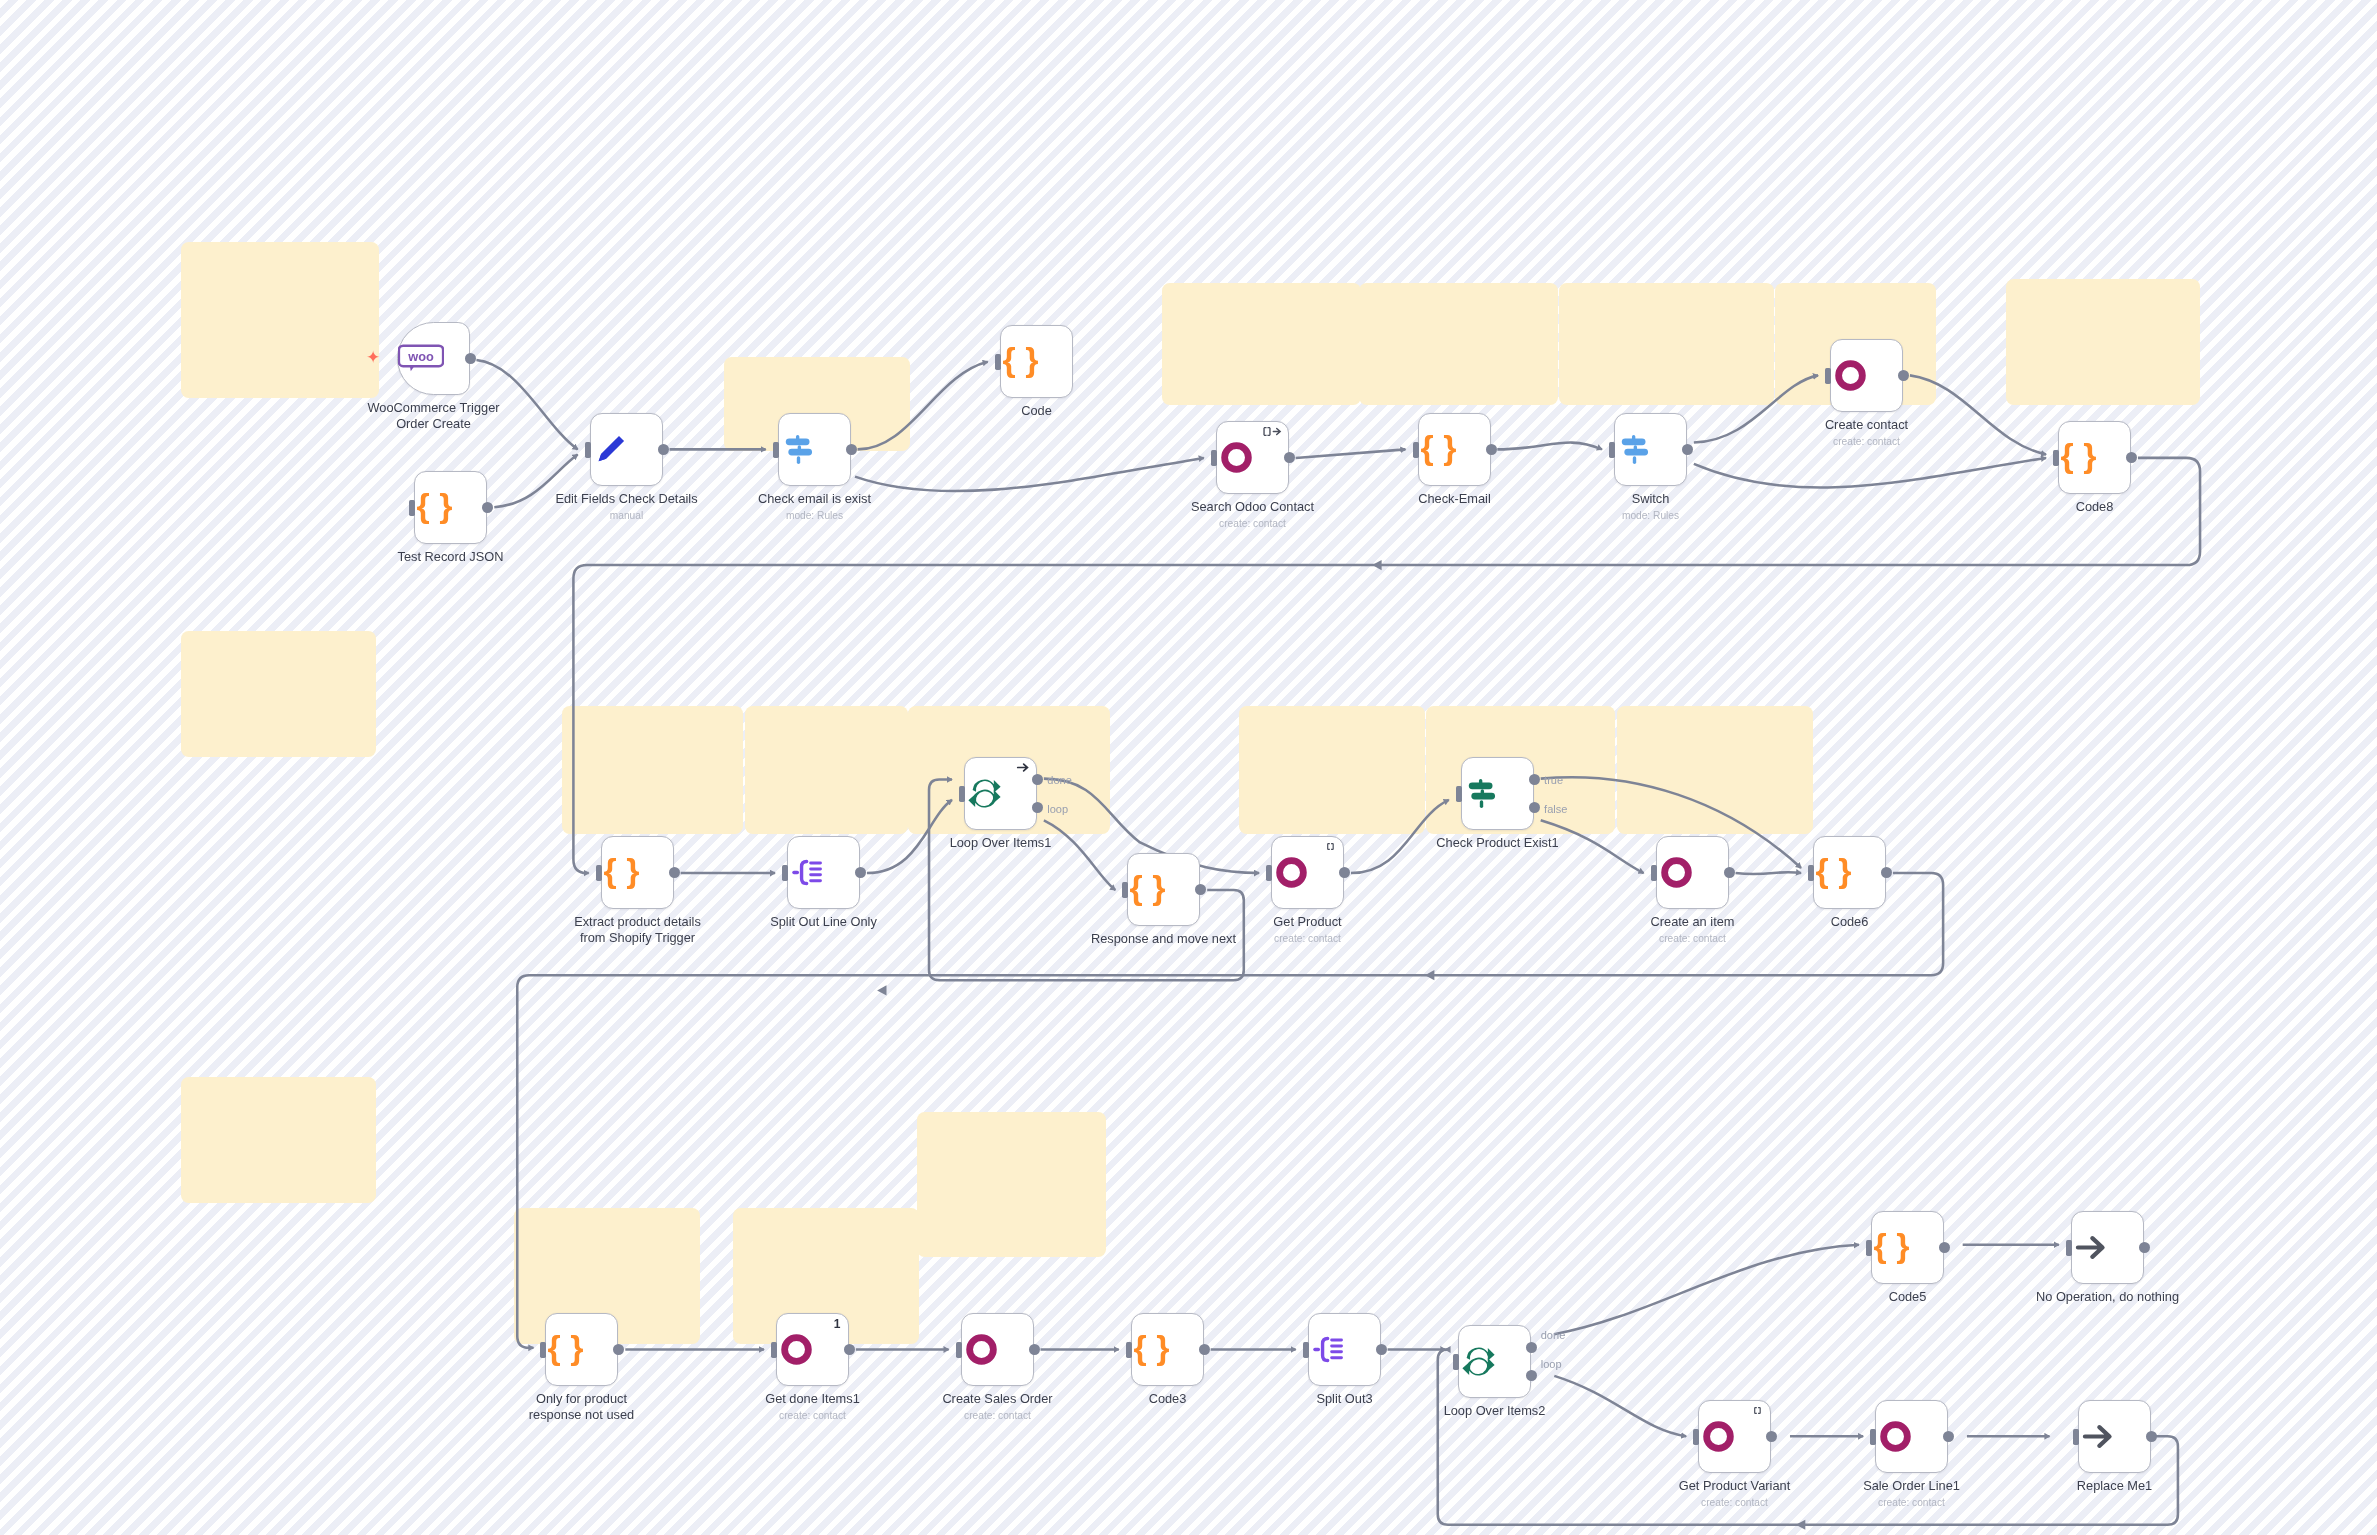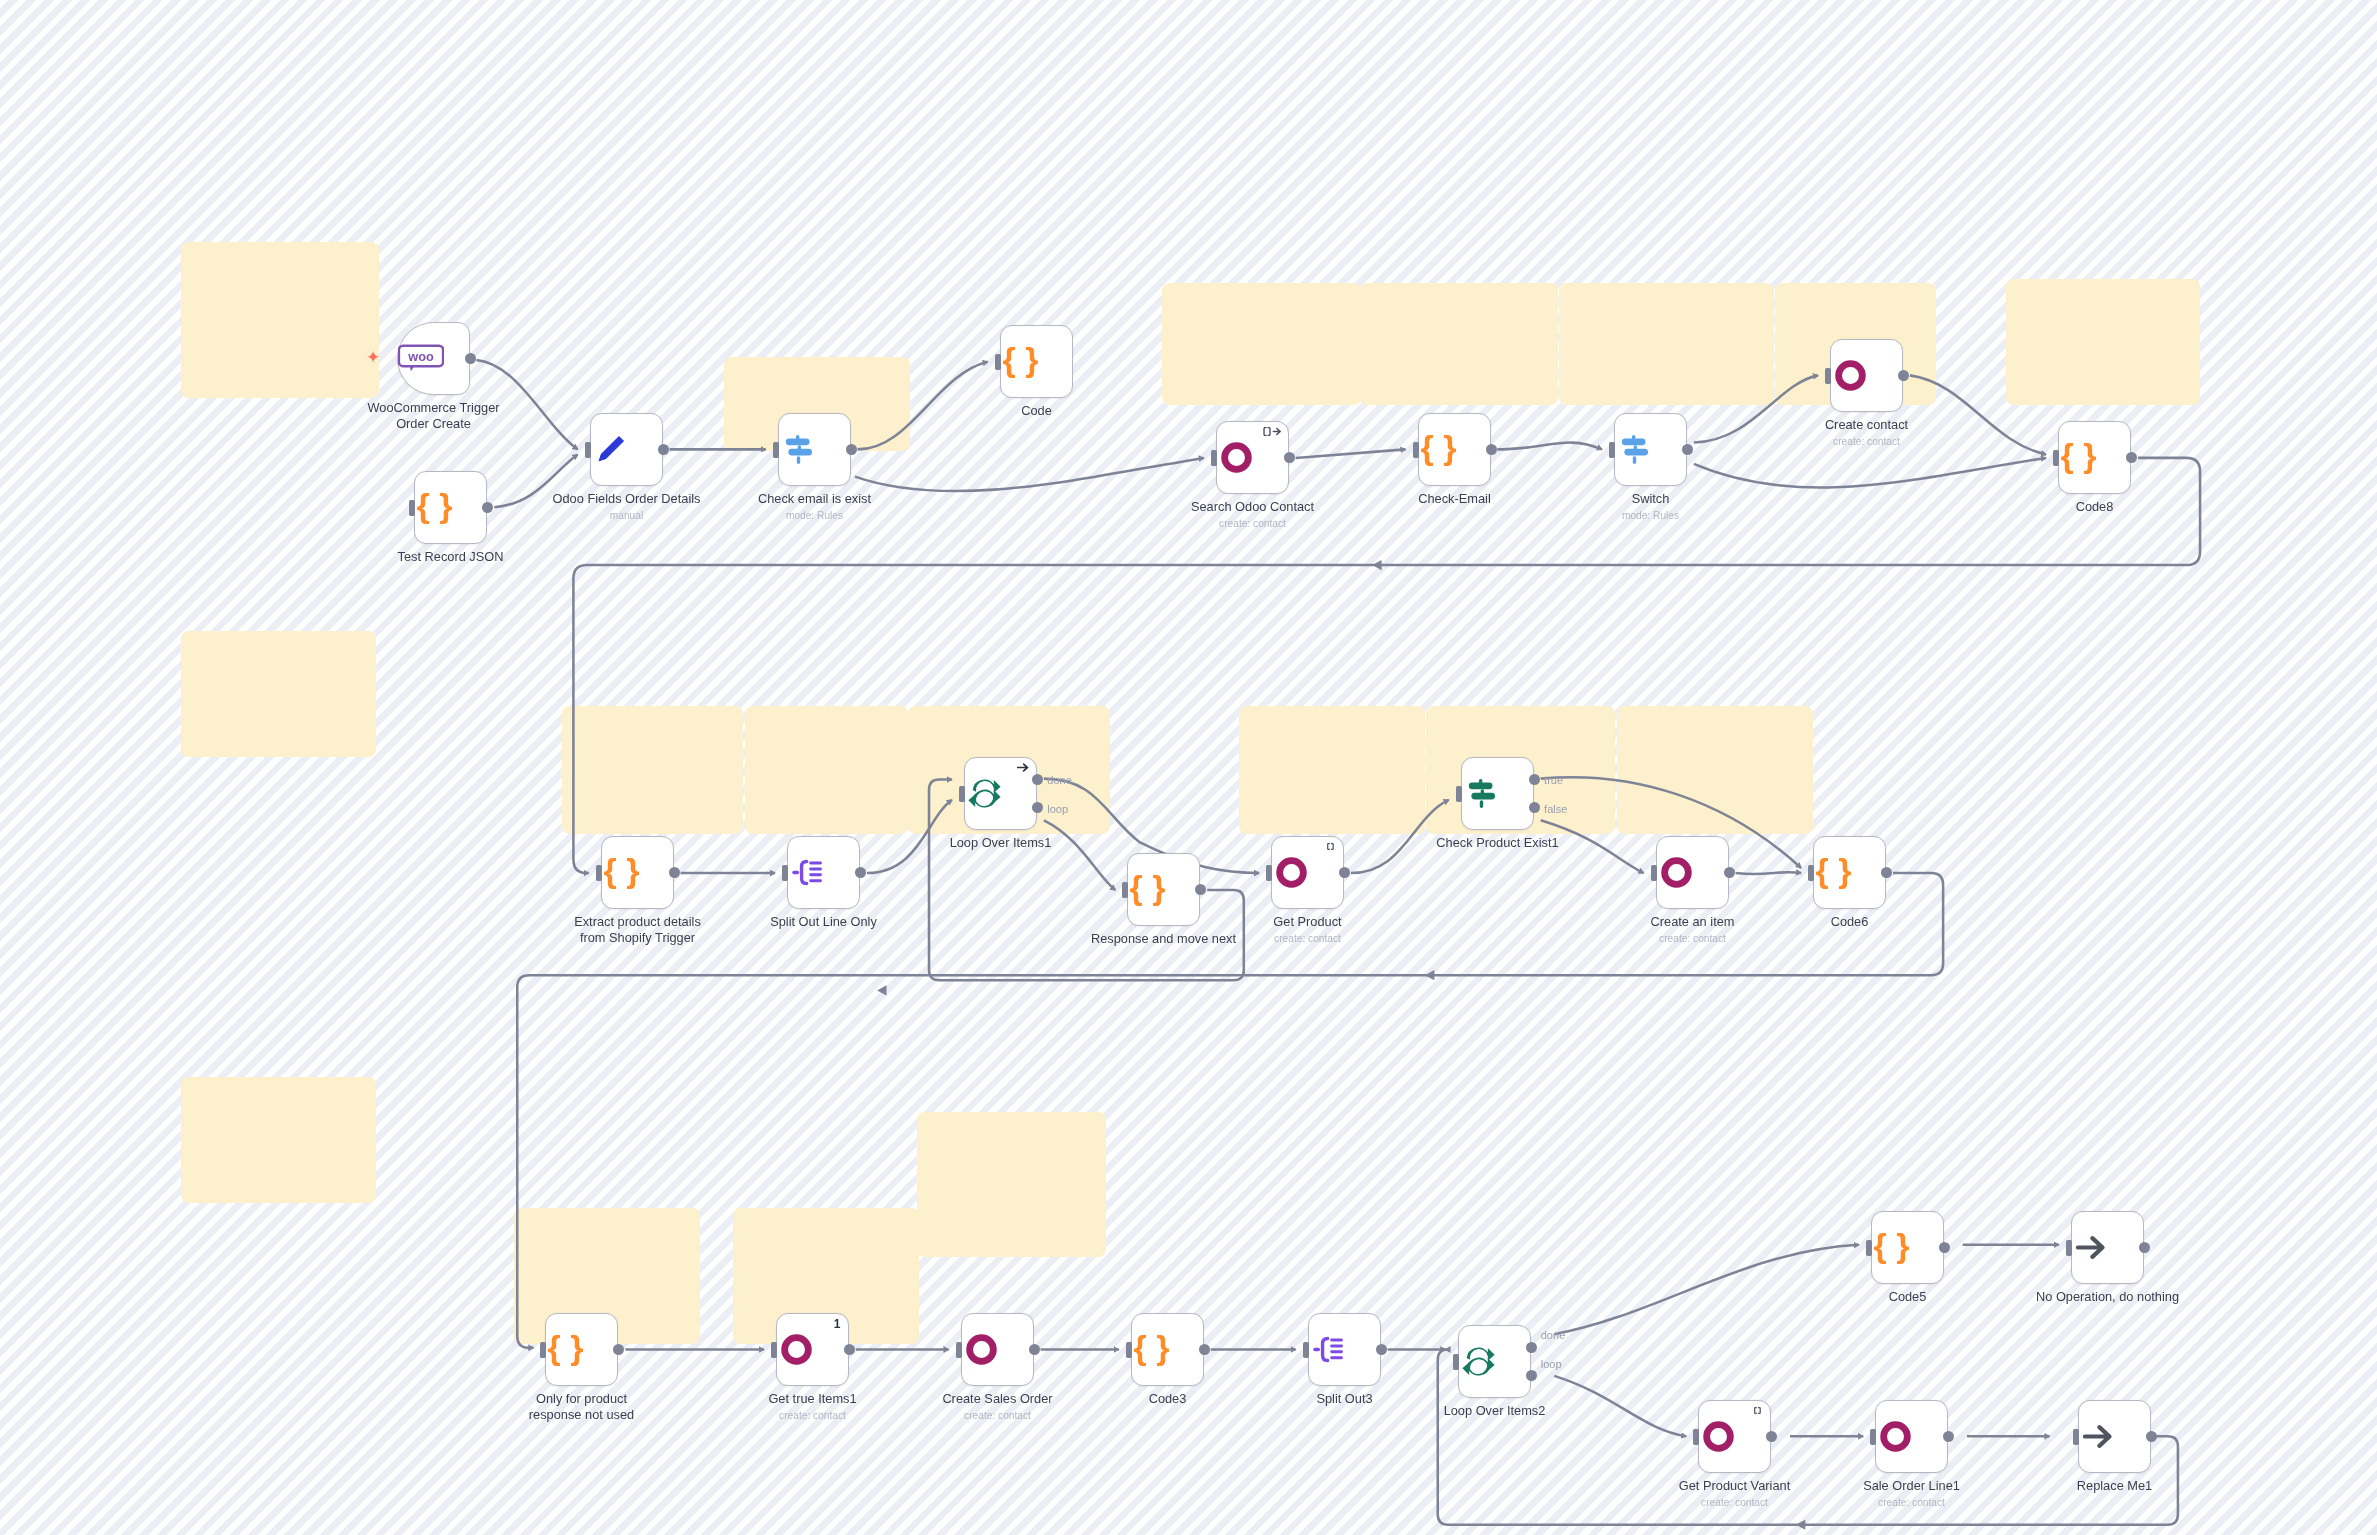--- a/index.html
+++ b/index.html
@@ -281,21 +281,21 @@
             <svg class="ic" width="39" height="39" viewBox="0 0 46 46">
         <path d="M33 7 L39 13 L18 34 L9 37 L12 28 Z" fill="#2b39d6"></path>
         <path d="M12 28 L18 34 L9 37 Z" fill="#2b39d6"></path>
             </svg>
           </span>
 
       <span class="port in-bar"></span>
           <span class="port out"></span>
     </div>
     <div class="node-labels">
-      <div class="node-title">Odoo Fields Order Details</div>
+      <div class="node-title">Edit Fields Check Details</div>
       <div class="node-sub">manual</div>
     </div>
       </div>
       <div class="node" style="left: 778px; top: 413px;">
     <div class="node-box">
       <span>
             <svg class="ic" width="39" height="39" viewBox="0 0 46 46">
         <rect x="8" y="10" width="28" height="8" rx="4" fill="#5aa2e8"></rect>
         <rect x="11" y="22" width="28" height="8" rx="4" fill="#5aa2e8"></rect>
         <rect x="21" y="31" width="4" height="9" rx="2" fill="#5aa2e8"></rect>
@@ -586,21 +586,21 @@
       <span>
             <svg class="ic" width="39" height="39" viewBox="0 0 46 46">
         <circle cx="23" cy="23" r="14" fill="none" stroke="#a21f68" stroke-width="8"></circle>
             </svg>
           </span>
       <span class="badge-num">1</span>
       <span class="port in-bar"></span>
           <span class="port out"></span>
     </div>
     <div class="node-labels">
-      <div class="node-title">Get true Items1</div>
+      <div class="node-title">Get done Items1</div>
       <div class="node-sub">create: contact</div>
     </div>
       </div>
       <div class="node" style="left: 961px; top: 1313px;">
     <div class="node-box">
       <span>
             <svg class="ic" width="39" height="39" viewBox="0 0 46 46">
         <circle cx="23" cy="23" r="14" fill="none" stroke="#a21f68" stroke-width="8"></circle>
             </svg>
           </span>

